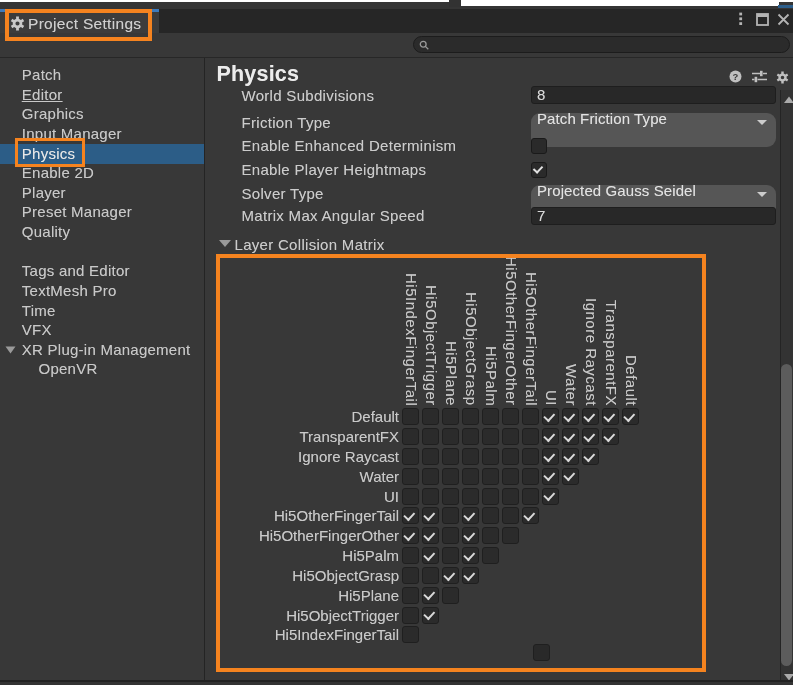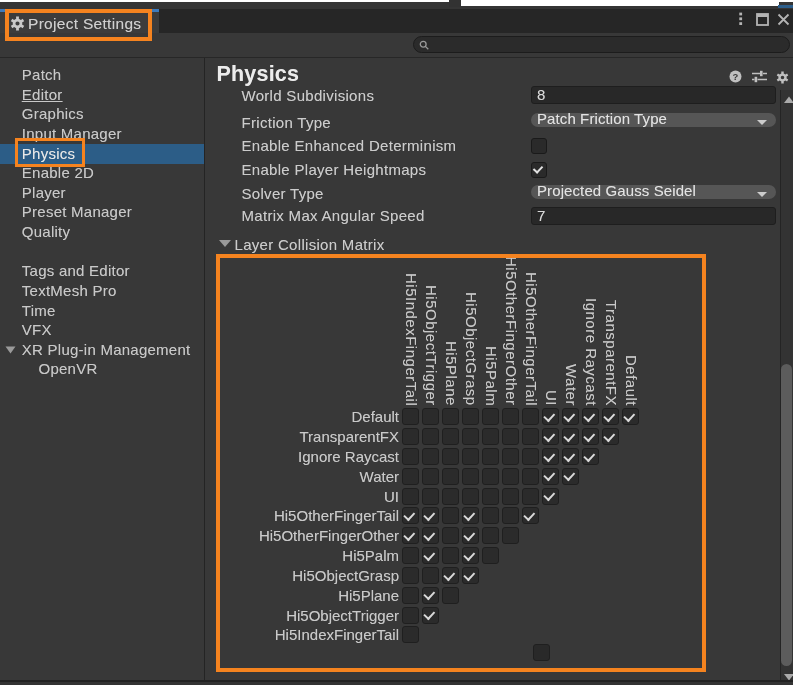--- a/index.html
+++ b/index.html
@@ -28,21 +28,21 @@
 #vsep { left:204px; top:58px; width:1px; height:622px; background:#242424; }
 #selrow { left:0; top:143.5px; width:204px; height:20px; background:#2c5d87; }
 .sbitem { position:absolute; font-size:15px; letter-spacing:0.25px; color:#c8c8c8; white-space:nowrap; }
 
 
 #phys { left:216.5px; top:62px; font-size:21.5px; font-weight:bold; color:#ececec; letter-spacing:0.2px; }
 .slabel { position:absolute; left:221.5px; font-size:15px; letter-spacing:0.3px; color:#cbcbcb; white-space:nowrap;margin-left:20px; }
 .sfield { position:absolute; left:531px; width:245px; height:18px; background:#282828;
   border:1px solid #1e1e1e; border-radius:3px; font-size:15px; color:#d8d8d8;
   padding-left:5px; line-height:16px; }
-.sdrop { position:absolute; left:531px; width:245px; height:14px; background:#565656;
+.sdrop { position:absolute; left:531px; width:245px; height:34px; background:#565656;
   border-radius:9px; font-size:15px; letter-spacing:0.1px; color:#e2e2e2; padding-left:6px; line-height:12.5px; }
 .darr { position:absolute; right:9px; top:7px; width:0; height:0;
   border-left:5px solid transparent; border-right:5px solid transparent;
   border-top:5.5px solid #ccc; }
 .scheck { position:absolute; left:531px; width:16px; height:16px; background:#2a2a2a;
   border:1px solid #1a1a1a; border-radius:3px; }
 .chk2 { position:absolute; left:3px; top:1.5px; width:6px; height:9px;
   border-right:2.5px solid #e2e2e2; border-bottom:2.5px solid #e2e2e2;
   transform:rotate(43deg); }
 #foldtri { left:219px; top:240px; width:0; height:0;

